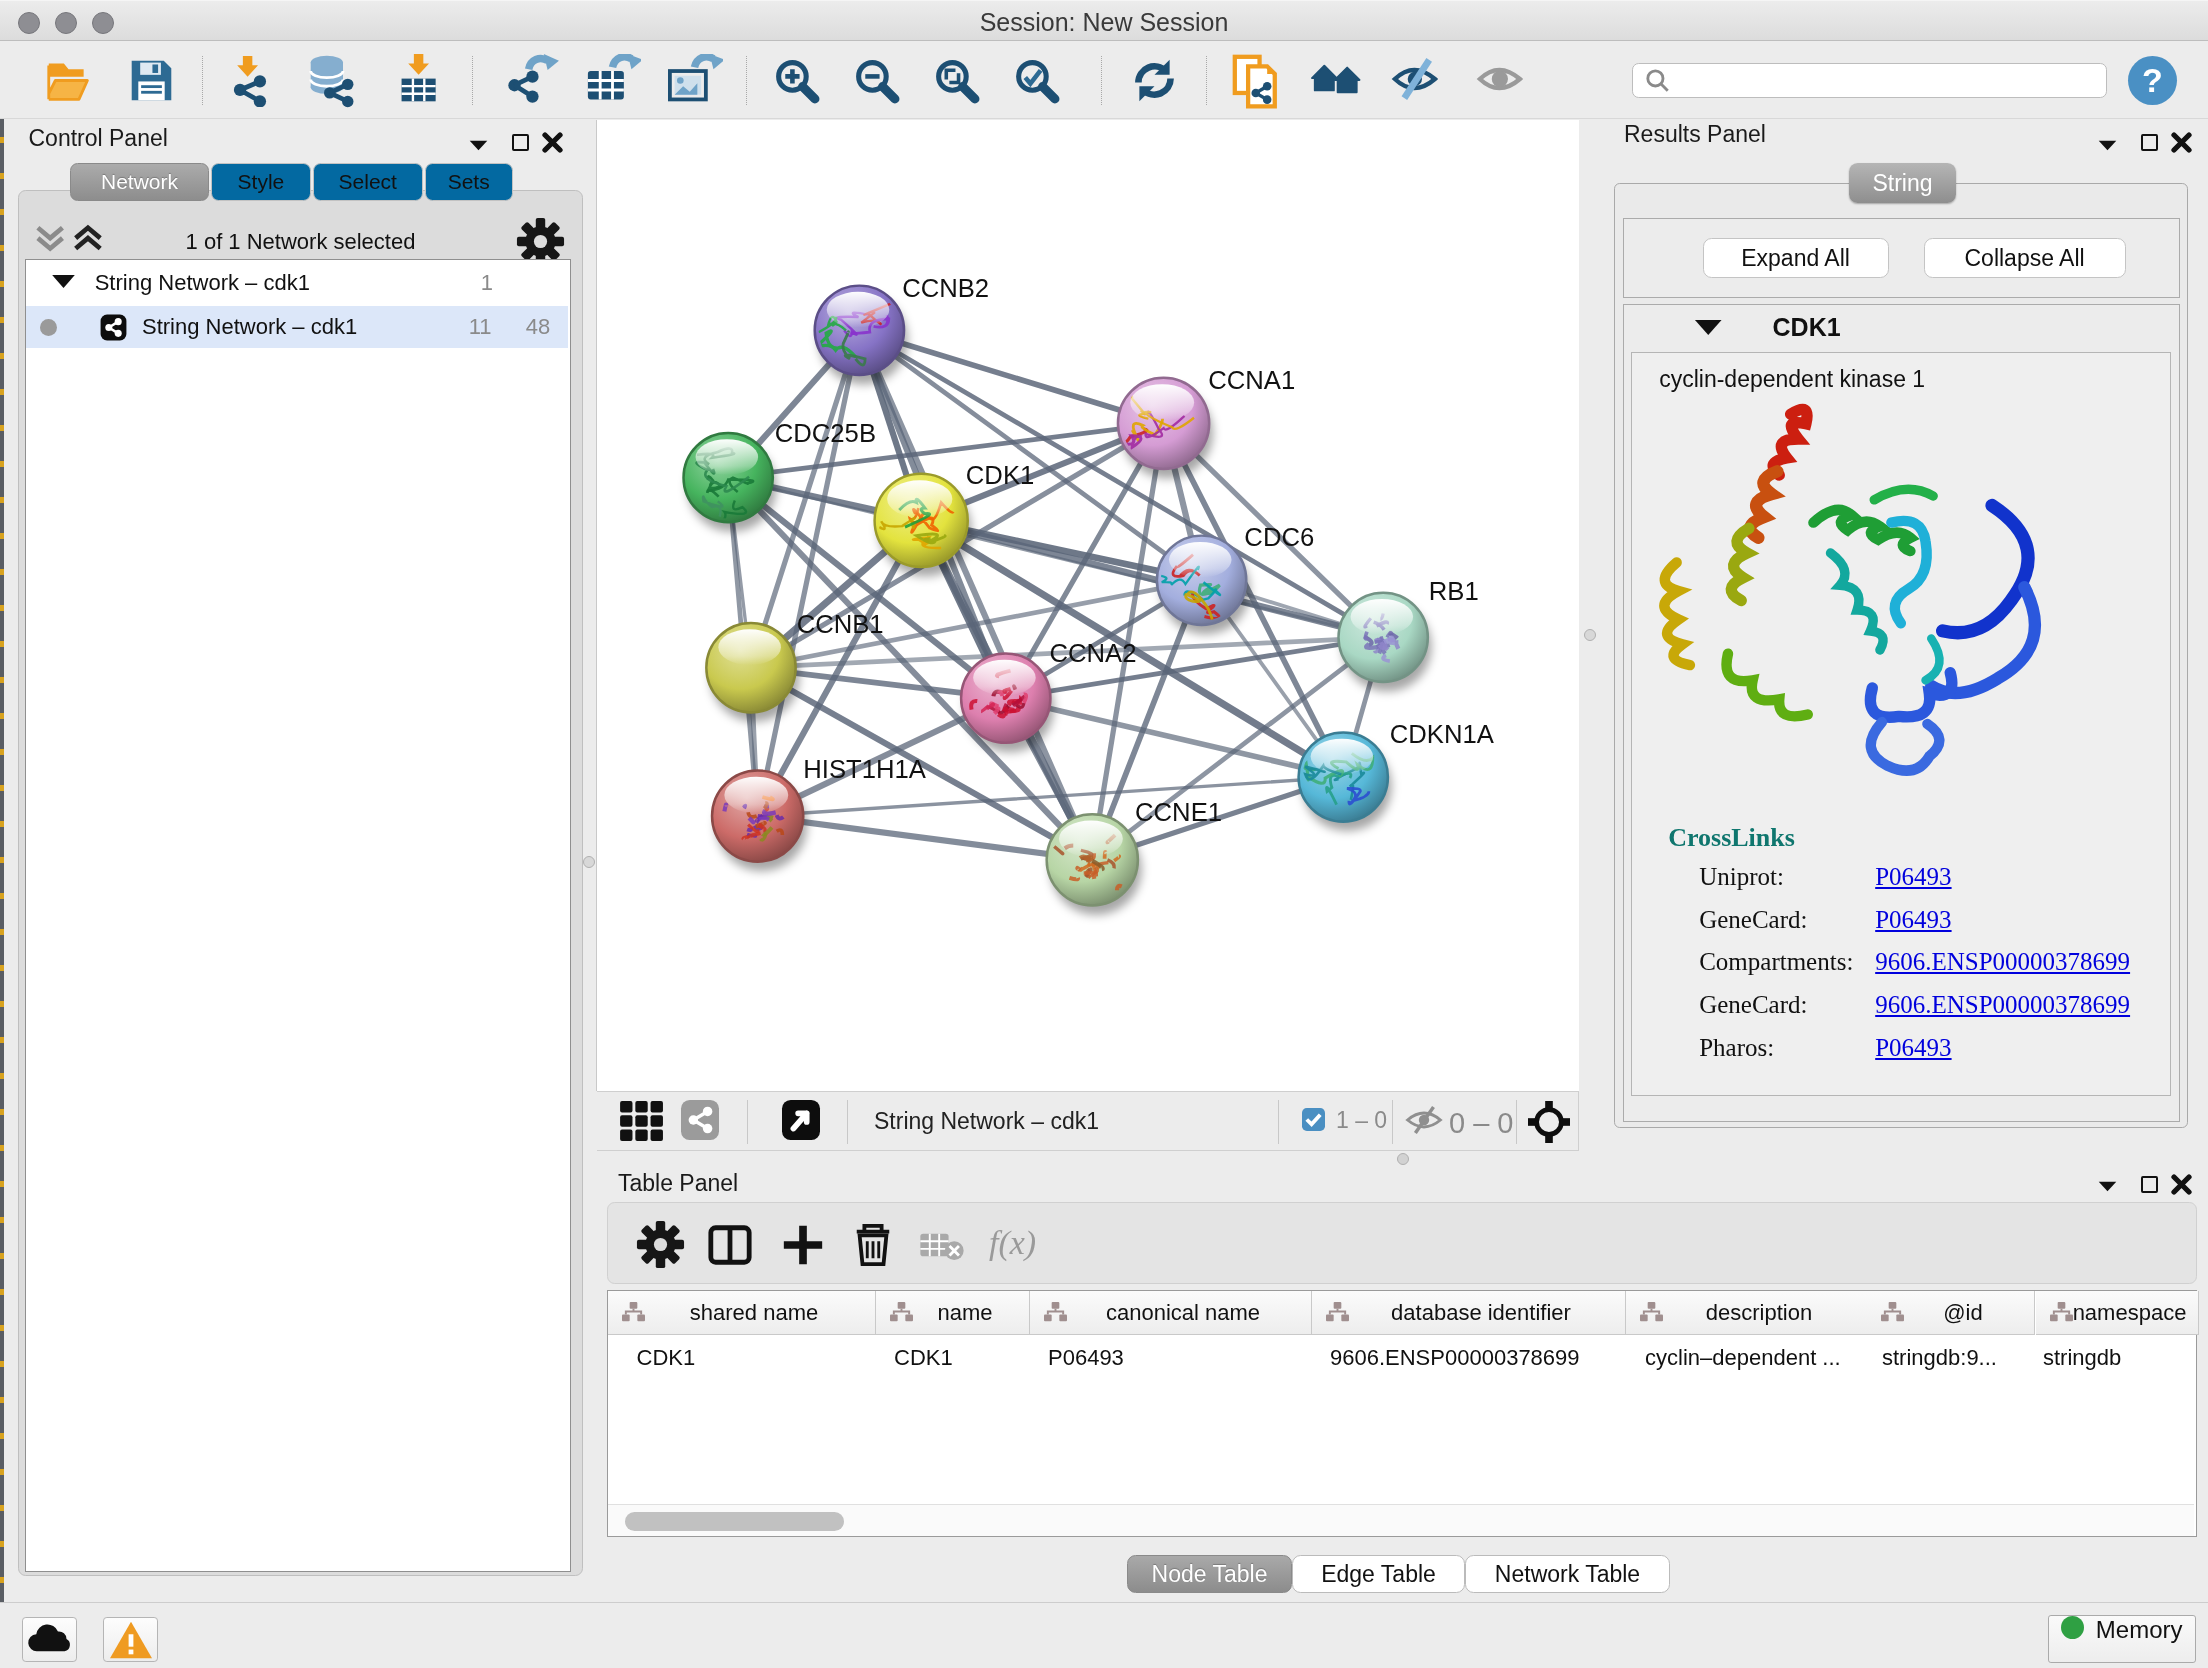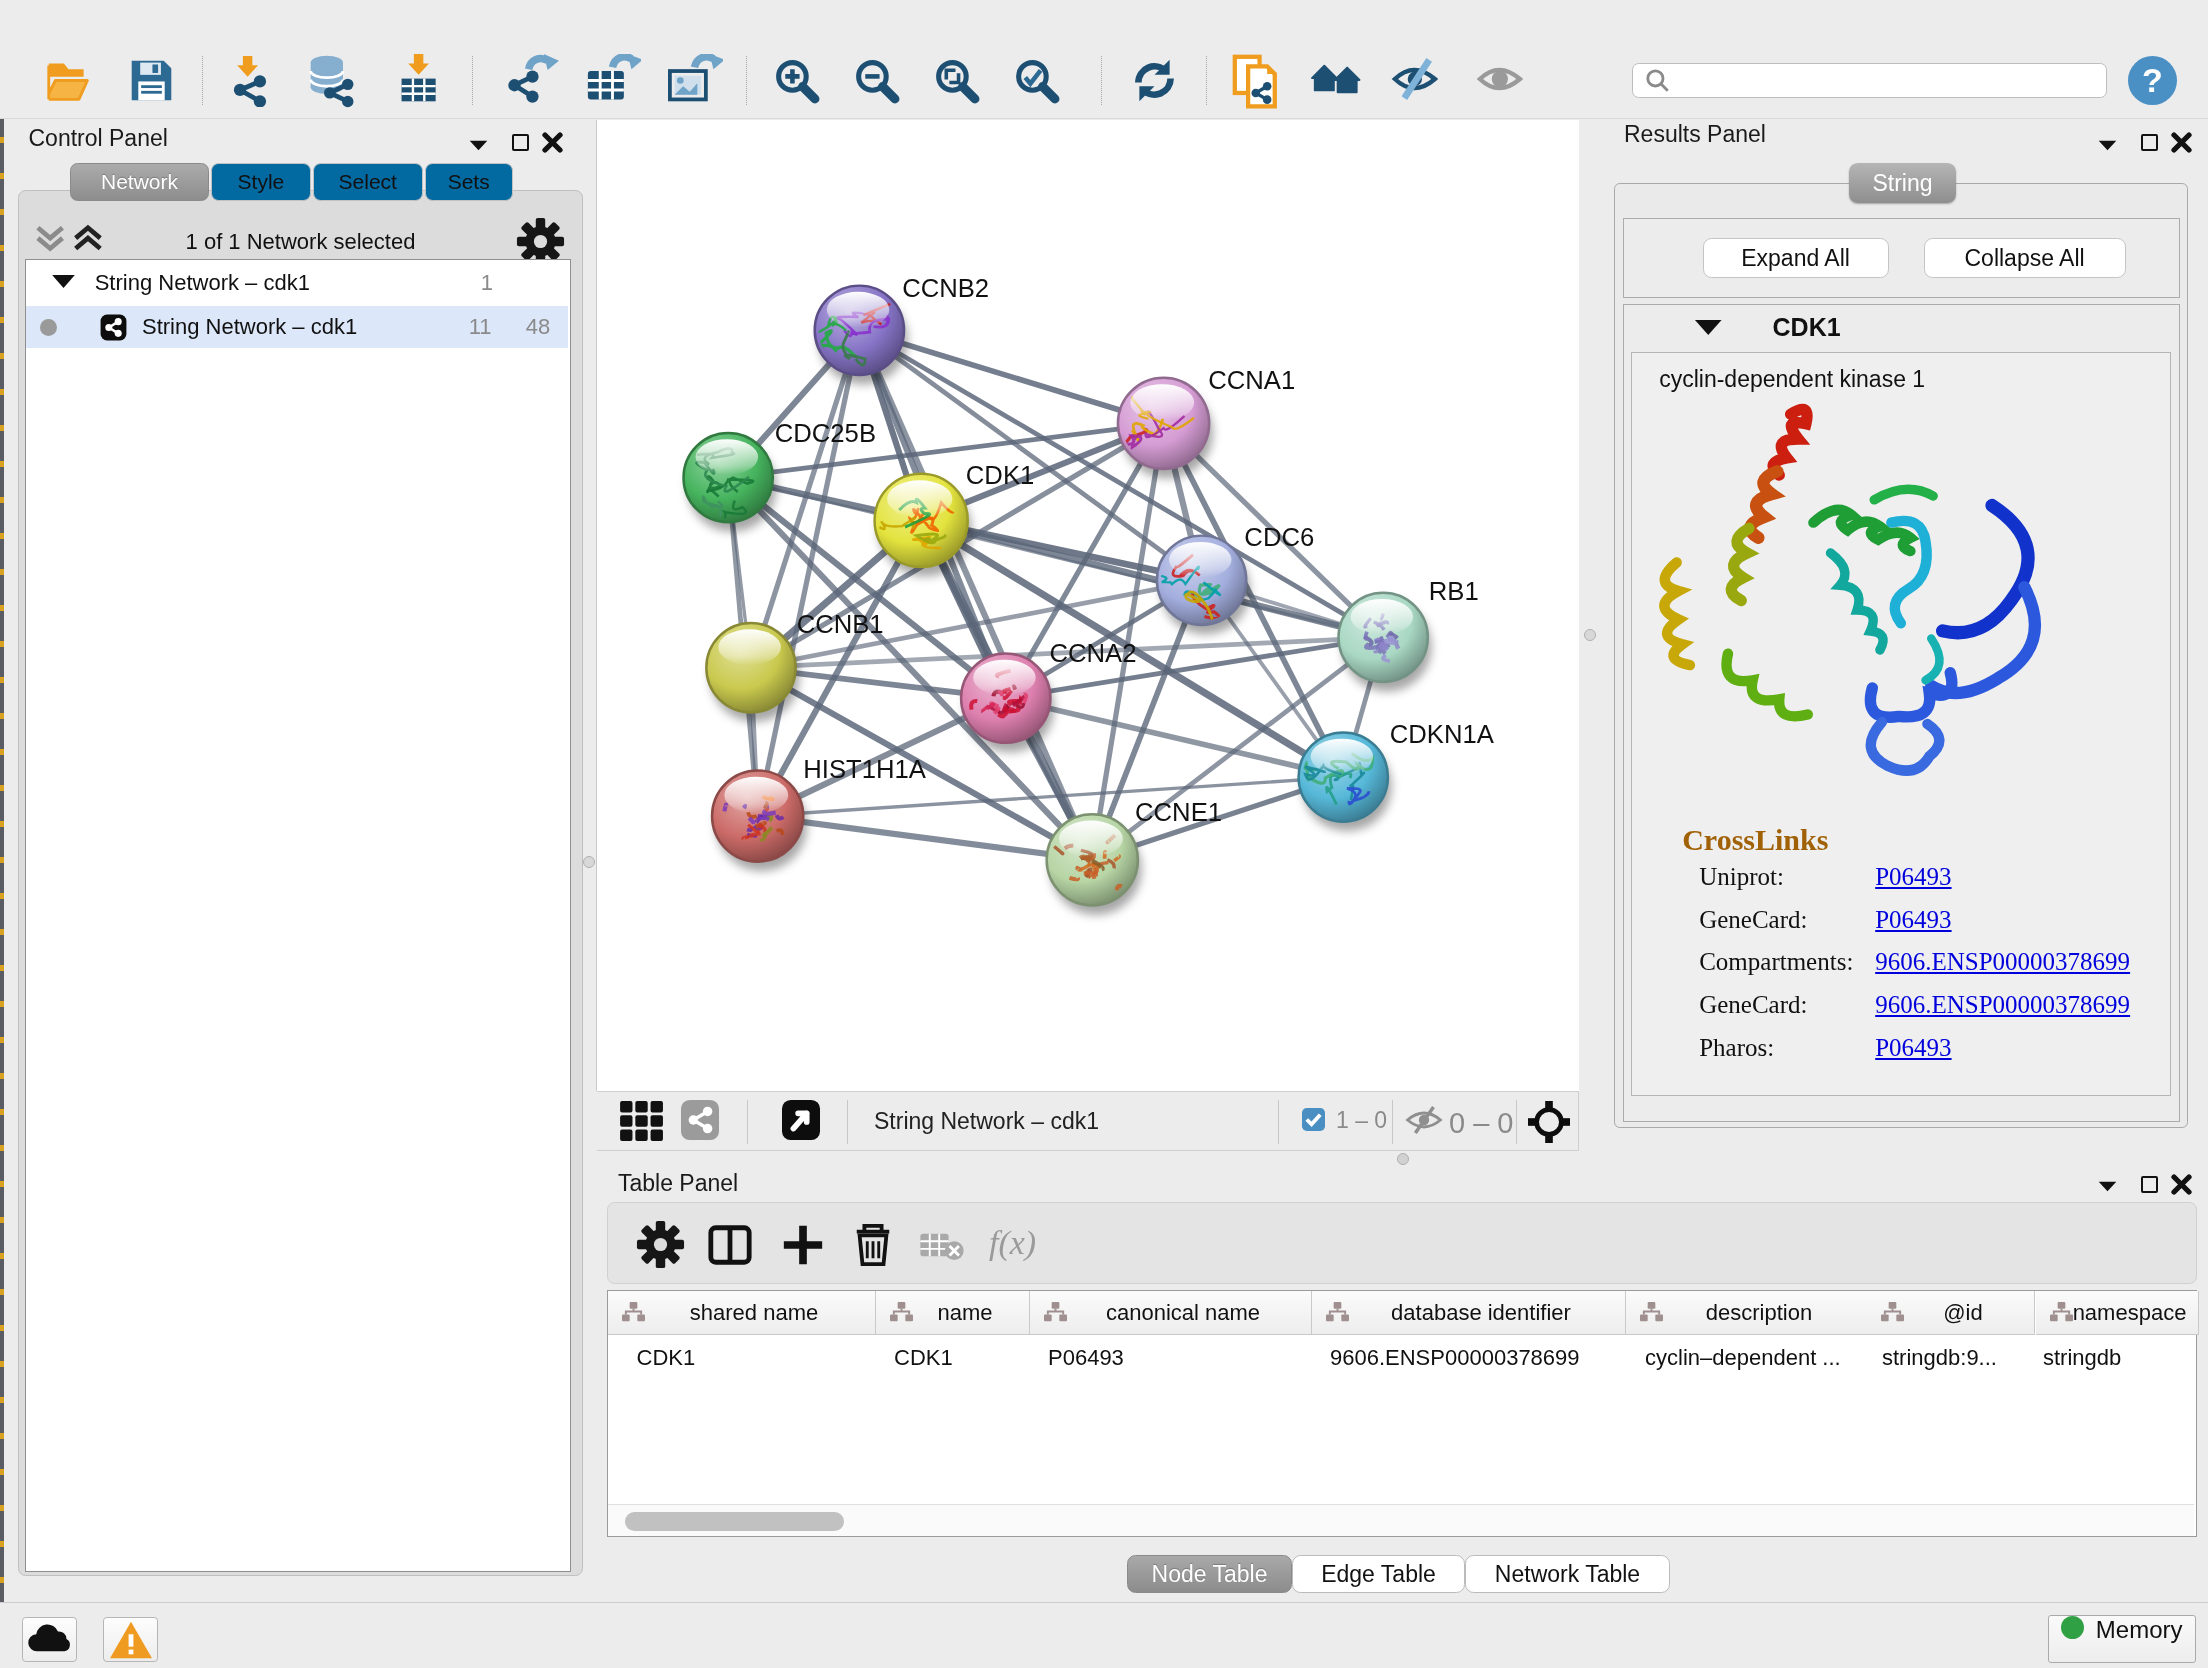--- a/index.html
+++ b/index.html
@@ -41,20 +41,26 @@
 #hthumb{position:absolute;left:17px;top:6.7px;width:219px;height:19px;border-radius:9.5px;background:#c1c1c1}
 .btab{height:38px;border:1px solid #bbb;background:#fff;color:#111;font-size:23px;display:flex;align-items:center;justify-content:center;border-radius:8.6px;margin-right:0}
 .btab.tabsel{background:linear-gradient(#a9a9a9,#8c8c8c);color:#fff;border-color:#8a8a8a;text-shadow:0 -1px 1px rgba(0,0,0,.25)}
 #statusbar{position:absolute;left:0;top:1602px;width:2208px;height:67px;background:#ececec;border-top:1.9px solid #cdcdcd}
 .sbtn{position:absolute;background:linear-gradient(#fdfdfd,#ededed);border:1.9px solid #b5b5b5;border-radius:3.8px}
 #membtn{position:absolute;left:2048px;top:12.4px;width:148px;height:48px;background:linear-gradient(#fafafa,#ededed);border:1.9px solid #aaaaaa;border-radius:2.9px;font-size:24px;color:#111;display:flex;align-items:flex-start;justify-content:center;gap:11.4px}
 </style></head><body>
 <div id="win">
 
 <div class="abs" style="left:0;top:107px;width:3.8px;height:1562px;background:repeating-linear-gradient(180deg,#5a5e64 0 30px,#d9a31f 30px 36px)"></div>
+<div id="titlebar">
+ <div class="tl" style="left:18px"></div>
+      <div class="tl" style="left:55px"></div>
+      <div class="tl" style="left:92px"></div>
+ <div id="title">Session: New Session</div>
+</div>
 
 <div id="toolbar">
       <svg class="tbi" style="left:44px;top:13.3px" width="51" height="49" viewBox="0 0 54 52">
         <path d="M5 8 h16 l5 6 h16 v8 H5z" fill="#f09c1f"></path>
         <path d="M10 26 h40 l-9 20 H5 L5 12" fill="none" stroke="#f09c1f" stroke-width="0"></path>
         <path d="M5 46 V10 M5 46 h32 l9 -20 H12 L5 40" fill="#f6b445" stroke="#f09c1f" stroke-width="3" stroke-linejoin="round"></path>
       </svg>
       <svg class="tbi" style="left:127px;top:13.3px" width="49" height="49" viewBox="0 0 52 52">
         <path d="M5 5 h34 l8 8 v34 H5z" fill="#2d6a93"></path>
         <rect x="14" y="7" width="22" height="13" fill="#dfe9f2"></rect>
@@ -681,21 +687,21 @@
               <path d="M254 160 q24 18 10 34 q26 2 18 26 q24 0 14 22 q20 2 10 20" stroke="#13a89e" stroke-width="10"></path>
               <path d="M318 128 q32 -8 36 20 q6 36 -18 50 q-24 14 -8 36" stroke="#1fb0d8" stroke-width="11"></path>
               <path d="M300 104 q34 -20 62 -4" stroke="#23b049" stroke-width="10"></path>
               <path d="M424 110 q64 42 20 100 q-30 42 -72 32" stroke="#1133cc" stroke-width="14"></path>
               <path d="M458 196 q32 62 -28 96 q-42 26 -70 8" stroke="#2b58dd" stroke-width="13"></path>
               <path d="M298 302 q-10 36 28 30 q36 4 32 -24 q30 8 22 -22" stroke="#2b58dd" stroke-width="12"></path>
               <path d="M308 338 q-26 30 6 46 q30 14 44 -10 q22 -18 -2 -34" stroke="#3a6ae0" stroke-width="11"></path>
               <path d="M360 250 q20 30 -6 44" stroke="#18b2b2" stroke-width="9"></path>
             </g>
           </svg>
-     <div class="serif" style="position:absolute;left:50px;top:470px;font-size:30px;font-weight:bold;color:#a16207">CrossLinks</div>
+     <div class="serif" style="position:absolute;left:36px;top:470px;font-size:26px;font-weight:bold;color:#0f766e">CrossLinks</div>
      <div class="xlrow serif" style="top:510px">Uniprot:</div>
           <div class="xlink serif" style="top:510px">P06493</div>
      <div class="xlrow serif" style="top:553px">GeneCard:</div>
           <div class="xlink serif" style="top:553px">P06493</div>
      <div class="xlrow serif" style="top:595px">Compartments:</div>
           <div class="xlink serif" style="top:595px">9606.ENSP00000378699</div>
      <div class="xlrow serif" style="top:638px">GeneCard:</div>
           <div class="xlink serif" style="top:638px">9606.ENSP00000378699</div>
      <div class="xlrow serif" style="top:681px">Pharos:</div>
           <div class="xlink serif" style="top:681px">P06493</div>

